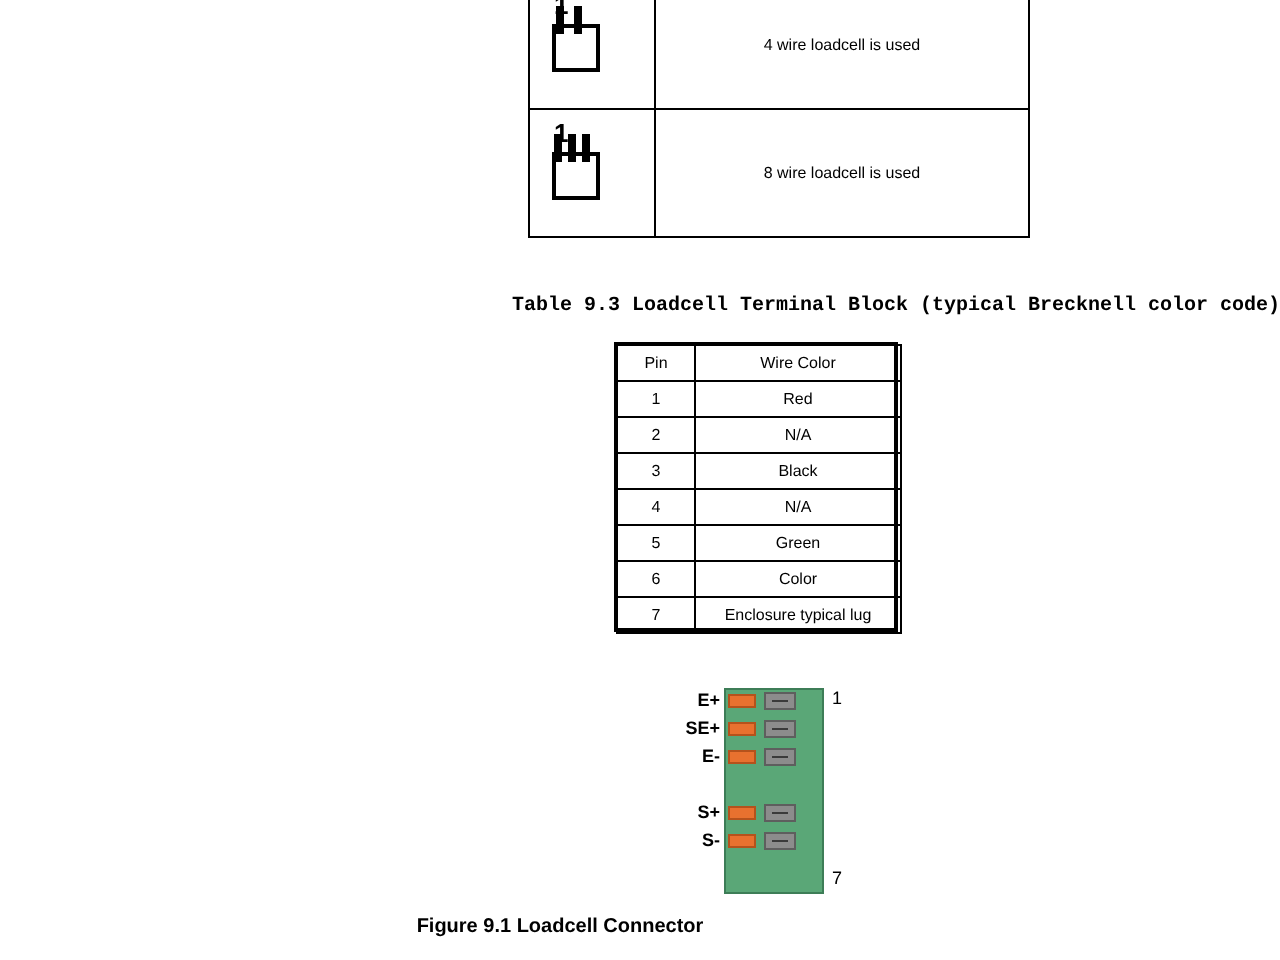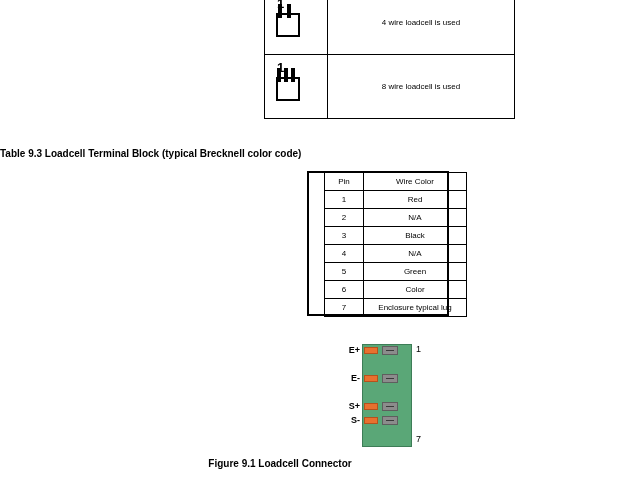--- a/index.html
+++ b/index.html
@@ -79,29 +79,30 @@
   .sym6 .pin.p1 { left: 3px; }
   .sym6 .pin.p2 { left: 10px; }
   .sym6 .pin.p3 { left: 17px; }
 
   
   .caption-93 {
     position: absolute;
     left: 0;
     top: 148px;
     width: 640px;
-    text-align: left;
+    text-align: right;
     font-size: 10px;
     font-weight: bold;
+    font-family: Liberation Mono, monospace;
   }
 
   
   .pin-table {
     position: absolute;
-    left: 324px;
+    left: 308px;
     top: 172px;
     width: 140px;
     border-collapse: collapse;
     table-layout: fixed;
     font-size: 8px;
   }
   .pin-table th, .pin-table td {
     border: 1px solid #000000;
     height: 17px;
     text-align: center;
@@ -279,20 +280,25 @@
 <div class="pin-table-outer"></div>
 
 <div class="fig-wrap">
   <div class="fig-body"></div>
 
   <div class="fig-row" style="top:0px;">
     <span class="fig-label">E+</span>
     <span class="fig-lead"></span>
     <span class="fig-screw"></span>
   </div>
+  <div class="fig-row" style="top:14px;">
+    <span class="fig-label">SE+</span>
+    <span class="fig-lead"></span>
+    <span class="fig-screw"></span>
+  </div>
   <div class="fig-row" style="top:28px;">
     <span class="fig-label">E-</span>
     <span class="fig-lead"></span>
     <span class="fig-screw"></span>
   </div>
   <div class="fig-row" style="top:56px;">
     <span class="fig-label">S+</span>
     <span class="fig-lead"></span>
     <span class="fig-screw"></span>
   </div>

